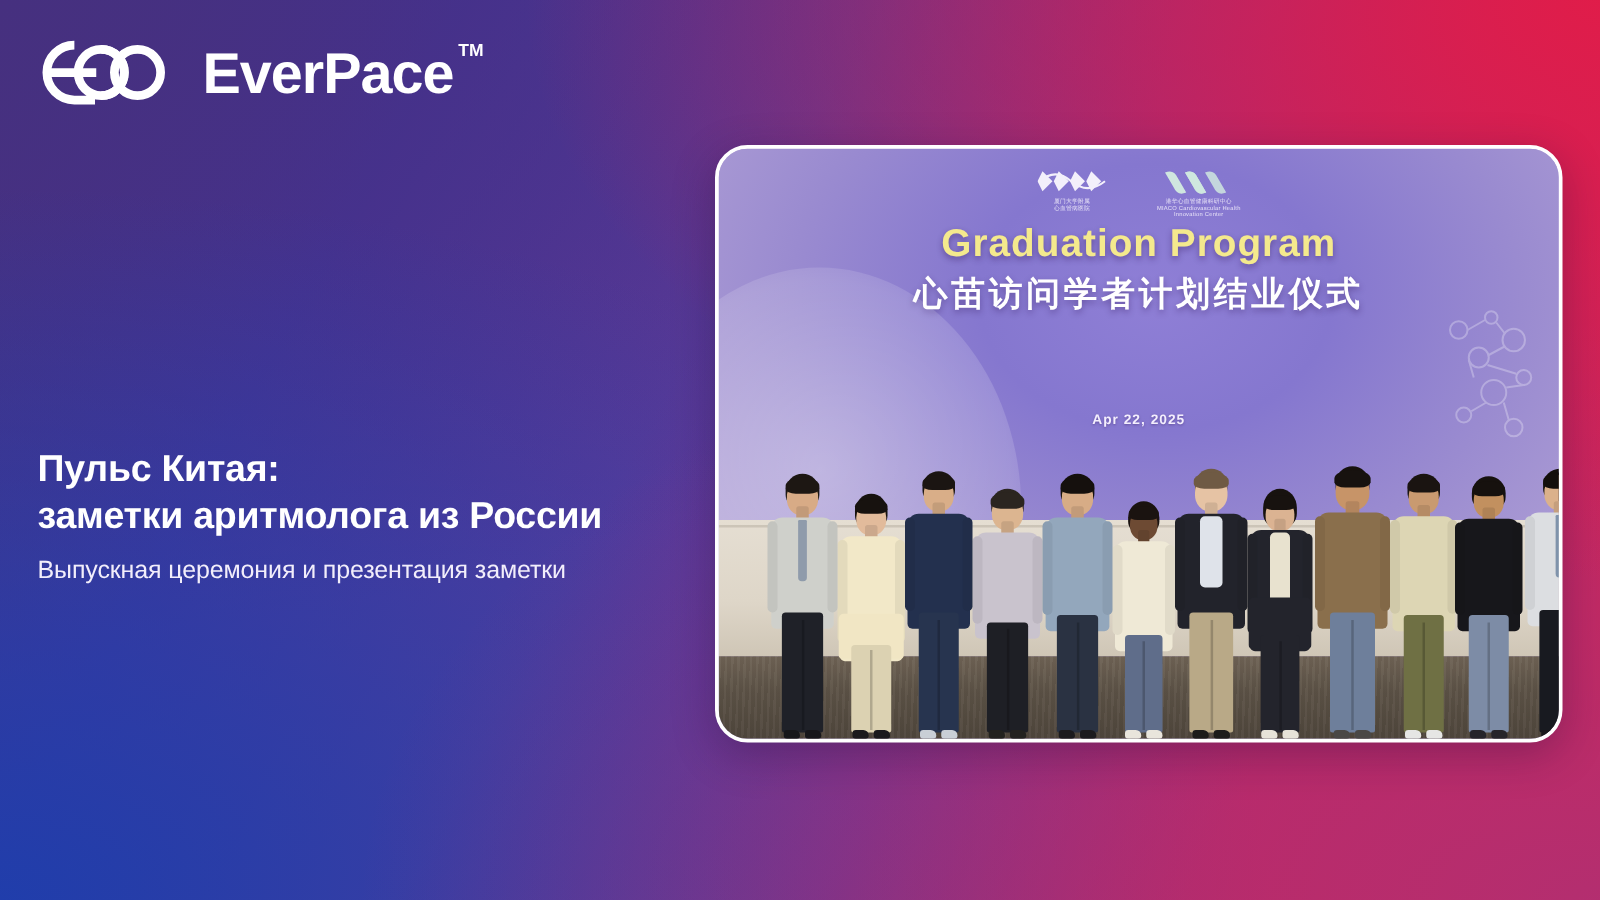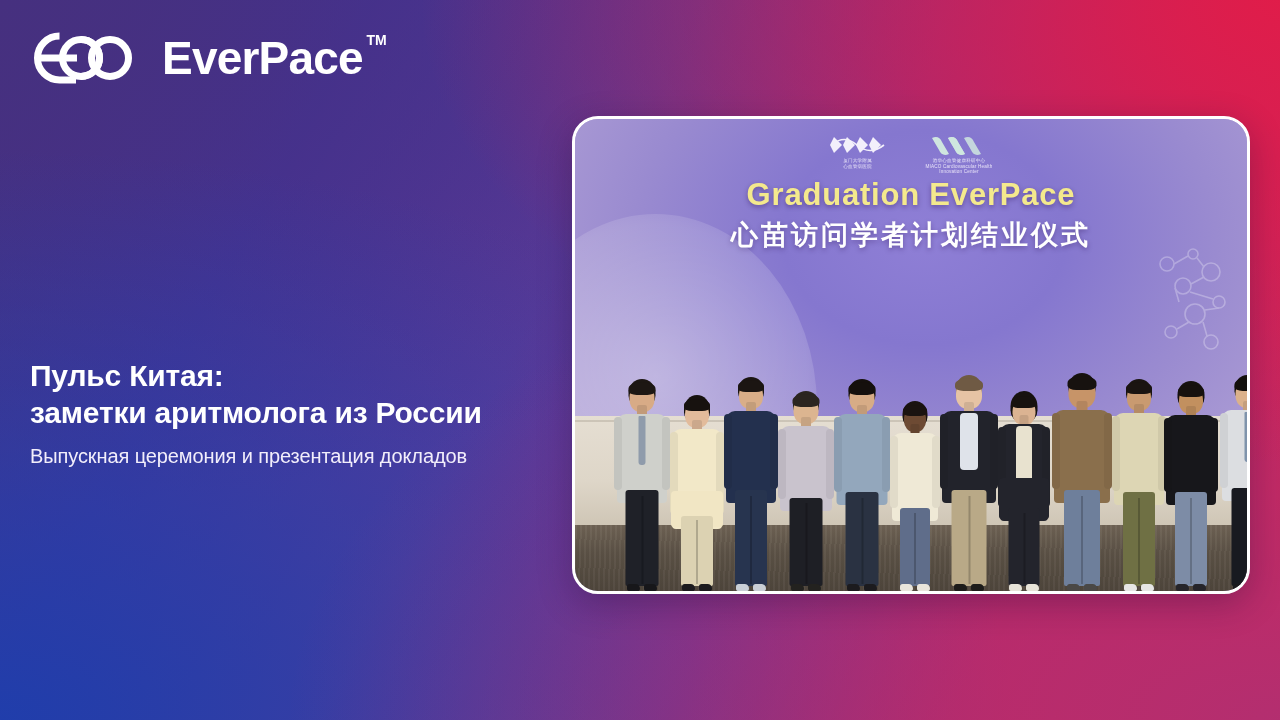--- a/index.html
+++ b/index.html
@@ -238,21 +238,21 @@
     </svg>
     <div class="logo-word" data-interactable="false">
       <span data-interactable="false">EverPace</span>
       <span class="logo-tm" data-interactable="false">TM</span>
     </div>
   </div>
 
   <div class="copy" data-interactable="false">
     <div class="copy-title" data-interactable="false">Пульс Китая:
 заметки аритмолога из России</div>
-    <div class="copy-sub" data-interactable="false">Выпускная церемония и презентация докладов</div>
+    <div class="copy-sub" data-interactable="false">Выпускная церемония и презентация заметки</div>
   </div>
 
   <div class="photo-card" data-interactable="false">
     <div class="photo-inner" data-interactable="false">
 
       <div class="screen" data-interactable="false">
 
         <svg class="molecule" viewBox="0 0 92 120" data-interactable="false" aria-hidden="true">
           <g fill="none" stroke="#ffffff" stroke-width="1.6" opacity="0.55">
             <circle cx="18" cy="20" r="7"></circle>
@@ -292,24 +292,25 @@
                 <path d="M53 20 q-7 3 -10 -4 l-7 -12 q7 -3 10 4 Z" opacity="0.85"></path>
               </g>
             </svg>
             <div class="screen-logo-cap" data-interactable="false">港华心血管健康科研中心
 MIACO Cardiovascular Health
 Innovation Center</div>
           </div>
         </div>
 
         <div class="banner-text" data-interactable="false">
-          <div class="bt-en2" data-interactable="false">Graduation EverPace</div>
+          <div class="bt-en2" data-interactable="false">Graduation Program</div>
           <div class="bt-cn" data-interactable="false">心苗访问学者计划结业仪式</div>
         </div>
 
+        <div class="bt-date" data-interactable="false">Apr 22, 2025</div>
       </div>
 
       <div class="wall" data-interactable="false">
           <div class="wall-line" data-interactable="false"></div>
         </div>
       <div class="floor" data-interactable="false"></div>
 
       <div class="people" data-interactable="false">
           <div class="person" data-interactable="false" style="left: 40px; width: 54px; height: 212px; z-index: 11;">
             <div class="p-hair" data-interactable="false" style="top:0;width:27px;height:26.75px;background:#1d1713;"></div>

